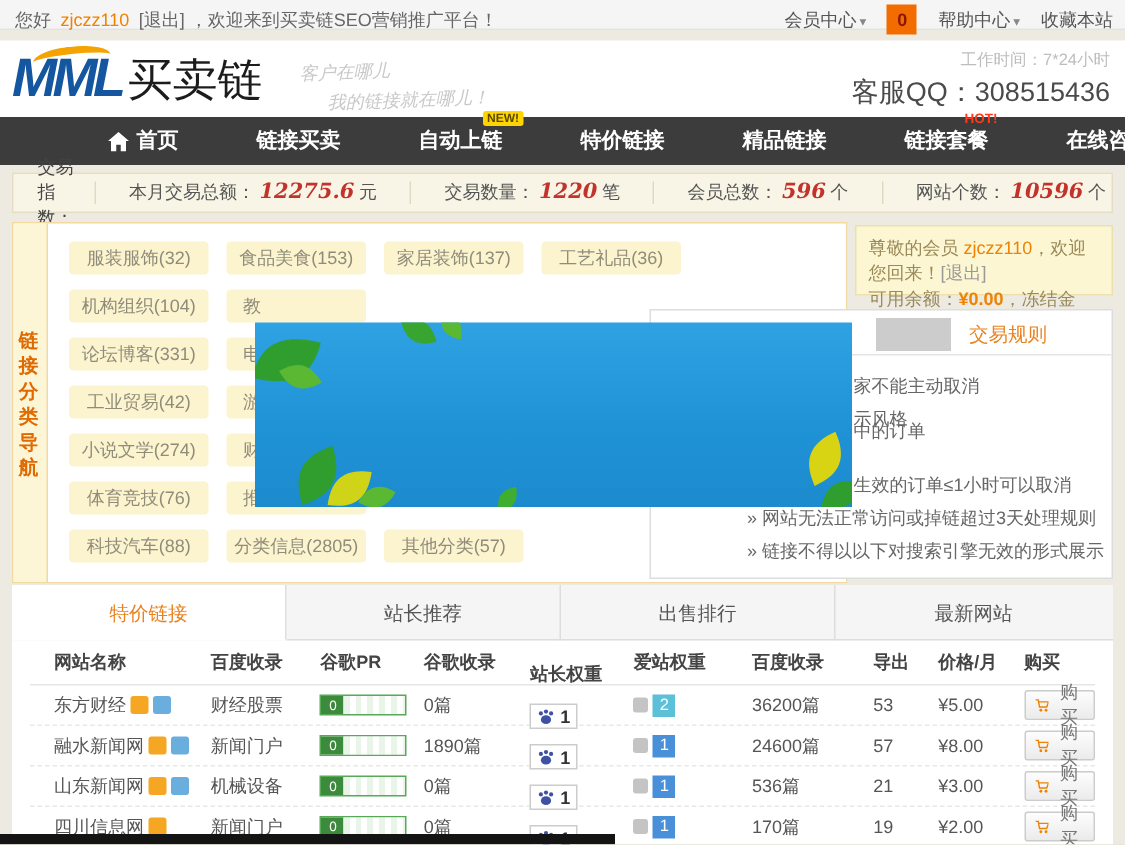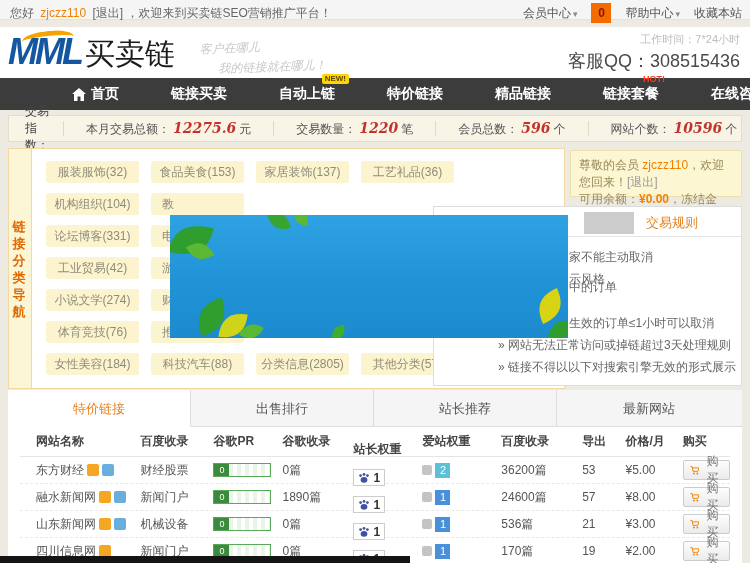--- a/index.html
+++ b/index.html
@@ -235,21 +235,20 @@
       </div>
       <div class="cat-row">
         <div class="cat-btn">小说文学(274)</div>
         <div class="cat-btn partial">财</div>
       </div>
       <div class="cat-row">
         <div class="cat-btn">体育竞技(76)</div>
         <div class="cat-btn partial">推</div>
       </div>
       <div class="cat-row">
-        <div class="cat-btn">女性美容(184)</div>
         <div class="cat-btn">科技汽车(88)</div>
         <div class="cat-btn">分类信息(2805)</div>
         <div class="cat-btn">其他分类(57)</div>
       </div>
     </div>
   </div>
 
   <div class="welcome">
     <div>
       <span>尊敬的会员 </span><span class="w-user">zjczz110</span><span>，欢迎您回来！</span><span class="w-logout">[退出]</span>
@@ -286,22 +285,22 @@
       <use href="#leaf" transform="translate(78,104) rotate(30) scale(0.7)" fill="#5ab832"></use>
       <use href="#leaf" transform="translate(160,112) rotate(-10) scale(0.55)" fill="#3fae2f"></use>
       <use href="#leaf" transform="translate(362,84) rotate(-24) scale(1.05)" fill="#d8d414"></use>
       <use href="#leaf" transform="translate(382,102) rotate(12) scale(0.85)" fill="#2f9e2f"></use>
     </svg>
   </div>
 
   <div class="bottom">
     <div class="tabs">
       <div class="tab active">特价链接</div>
+      <div class="tab">站长推荐</div>
       <div class="tab">出售排行</div>
-      <div class="tab">站长推荐</div>
       <div class="tab">最新网站</div>
     </div>
     <div class="tbl">
       <div class="tr head">
         <div class="c-name">网站名称</div>
         <div class="c-cat">百度收录</div>
         <div class="c-pr">谷歌PR</div>
         <div class="c-gidx">谷歌收录</div>
         <div class="c-ww">站长权重</div>
         <div class="c-aw">爱站权重</div>

